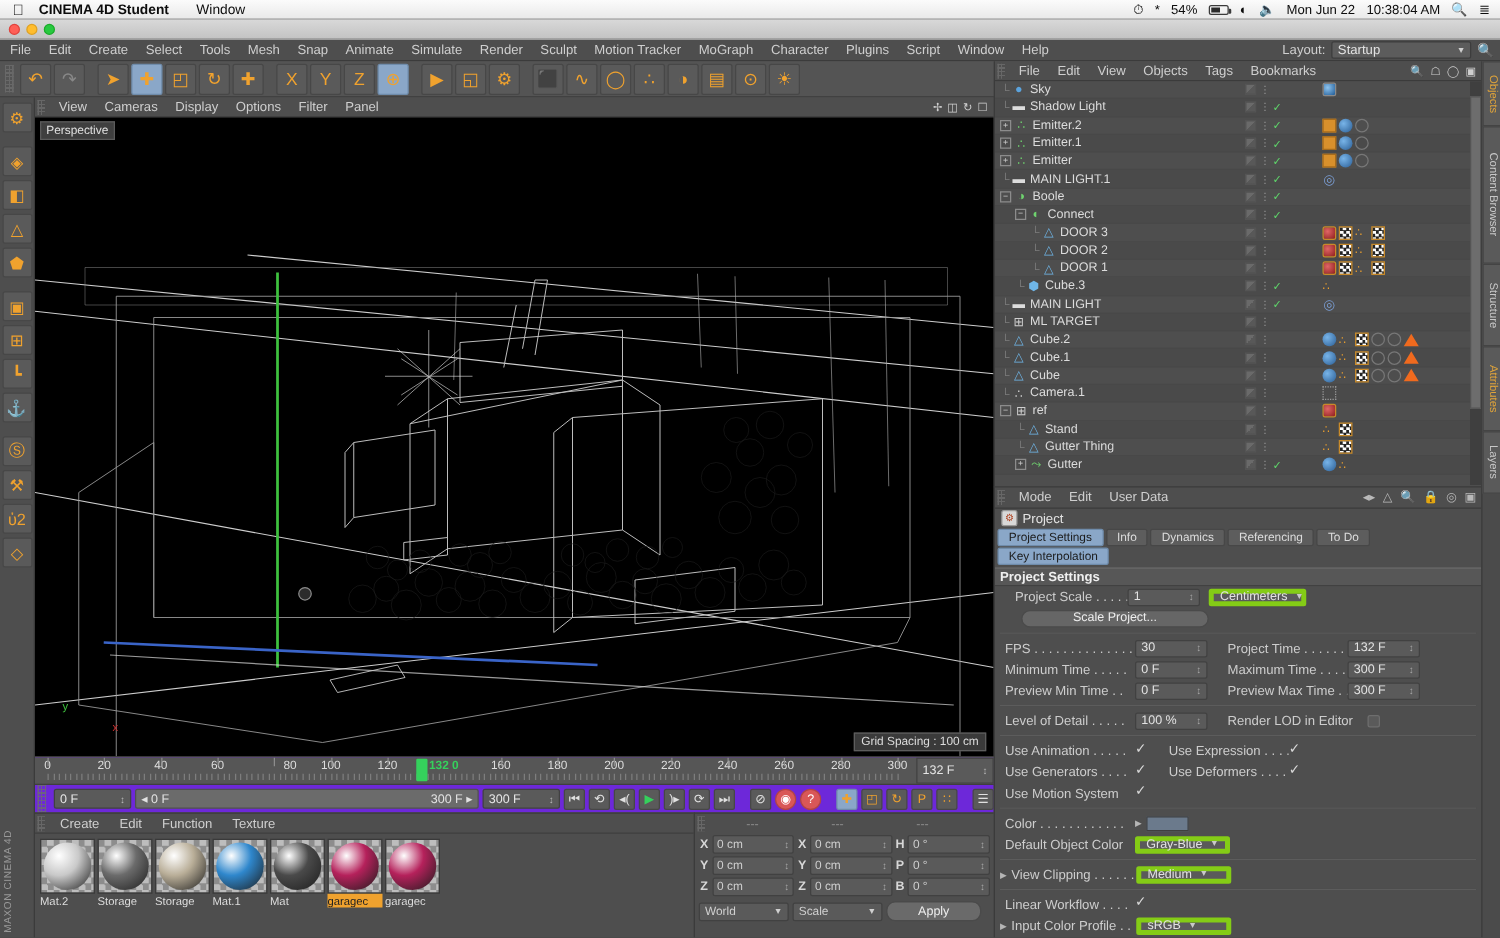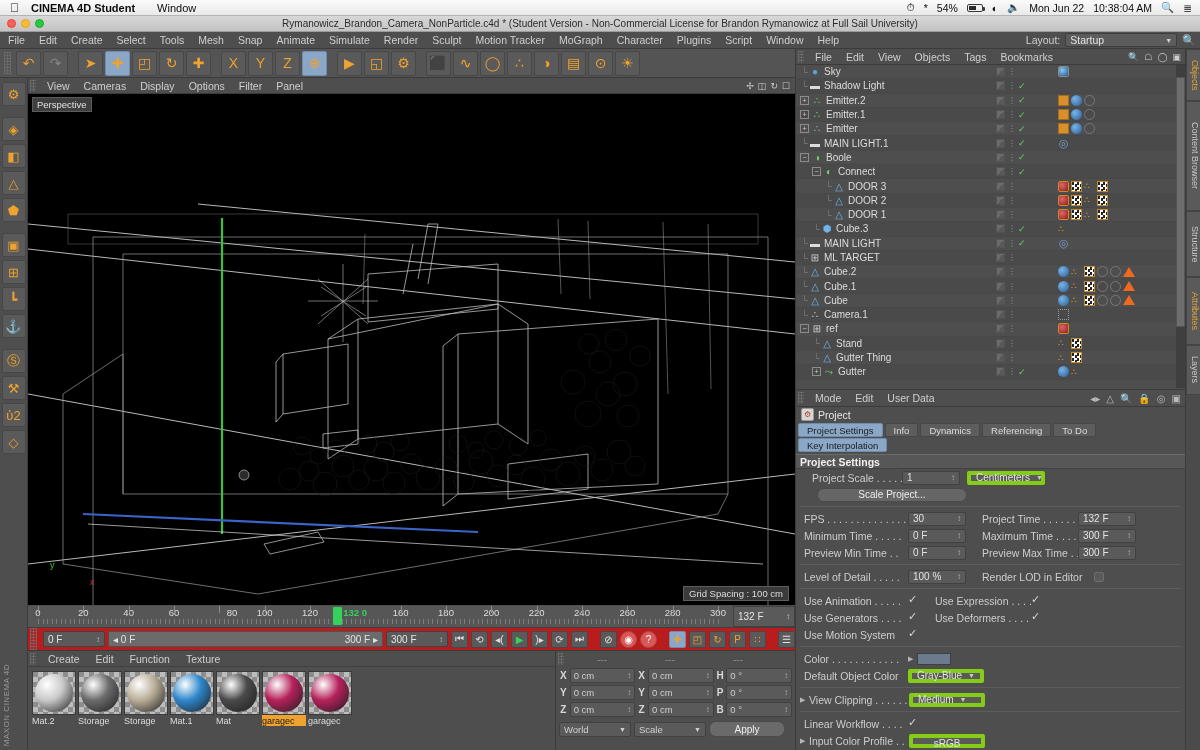--- a/index.html
+++ b/index.html
@@ -100,21 +100,21 @@
   .vp-menu{height:16px;background:#4e4e4e;display:flex;align-items:center;gap:0;font-size:10.5px;color:#cfcfcf;border-bottom:1px solid #3b3b3b;}
   .vp-menu .grip{height:12px;width:6px;margin:0 4px 0 2px;}
   .vp-menu .mi{padding:0 7px;}
   .vp-menu .vp-icons{margin-left:auto;display:flex;gap:4px;padding-right:5px;color:#cfcfcf;font-size:9px;}
   .viewport{ position:relative; width:767px; height:511px; background:#000; overflow:hidden; }
   .vp-label{position:absolute;left:4px;top:3px;background:#3f3f3f;color:#e0e0e0;font-size:9.5px;padding:1px 4px;border:1px solid #5b5b5b;}
   .grid-spacing{position:absolute;right:6px;bottom:4px;background:#3a3a3a;border:1px solid #5d5d5d;color:#ddd;font-size:9.5px;padding:1px 5px;}
   .axis-label{position:absolute;font-size:9px;}
 
   
-  .timeline{ position:absolute; top:606px; left:28px; width:767px; height:44px; background:#b91c1c; }
+  .timeline{ position:absolute; top:606px; left:28px; width:767px; height:44px; background:#6d28d9; }
   .tl-ruler{position:relative;height:22px;background:#565656;border-bottom:1px solid #3f3f3f;overflow:hidden;}
   .tl-tick{position:absolute;top:0;width:1px;height:7px;background:#8d8d8d;}
   .tl-tick.minor{top:13px;height:5px;background:#7d7d7d;}
   .tl-num{position:absolute;top:1px;font-size:9.5px;color:#ddd;transform:translateX(-50%);}
   .playhead{position:absolute;top:1px;width:9px;height:18px;background:#35d15c;border-radius:1px;}
   .playhead-num{position:absolute;top:1px;font-size:9.5px;color:#35d15c;font-weight:bold;}
   .tl-right-field{position:absolute;right:0;top:0;width:62px;height:21px;background:#5a5a5a;border:1px solid #404040;display:flex;align-items:center;padding:0 4px;font-size:10px;color:#e5e5e5;}
   .tl-right-field .sp{margin-left:auto;font-size:8px;color:#bbb;}
   .tl-controls{height:22px;display:flex;align-items:center;gap:3px;padding-left:2px;}
   .num-field{height:16px;background:#5a5a5a;border:1px solid #414141;border-radius:2px;display:flex;align-items:center;padding:0 4px;font-size:10px;color:#e6e6e6;}
@@ -245,21 +245,20 @@
       <span>≣</span>
     </span>
   </div>
 
   <div class="titlebar">
     <div class="traffic">
       <span class="dot r"></span>
       <span class="dot y"></span>
       <span class="dot g"></span>
     </div>
-    <div class="win-title">Rymanowicz_Brandon_Camera_NonParticle.c4d * (Student Version - Non-Commercial License for Brandon Rymanowicz at Full Sail University)</div>
   </div>
 
   <div class="c4d-menu" id="mainmenu">
       <span class="mi">File</span>
       <span class="mi">Edit</span>
       <span class="mi">Create</span>
       <span class="mi">Select</span>
       <span class="mi">Tools</span>
       <span class="mi">Mesh</span>
       <span class="mi">Snap</span>
@@ -1320,21 +1319,21 @@
       </span>
     </div>
     <div class="am-div"></div>
     <div class="am-row">
       <span class="am-lbl">Linear Workflow . . . .</span>
       <span class="am-check">✓</span>
     </div>
     <div class="am-row">
       <span class="am-tri" style="margin-left:-4px;">▶</span>
       <span class="am-lbl" style="width:100px;">Input Color Profile . .</span>
-      <span class="am-sel" style="width:76px;flex-direction:column;">
+      <span class="am-sel" style="width:76px;">
         <span>sRGB</span>
         <span class="arrow">▼</span>
       </span>
     </div>
 
   </div>
 
   <div class="rtabs" id="rtabs">
       <div class="rtab" style="height: 52px;">Objects</div>
       <div class="rtab dim" style="height: 110px;">Content Browser</div>

